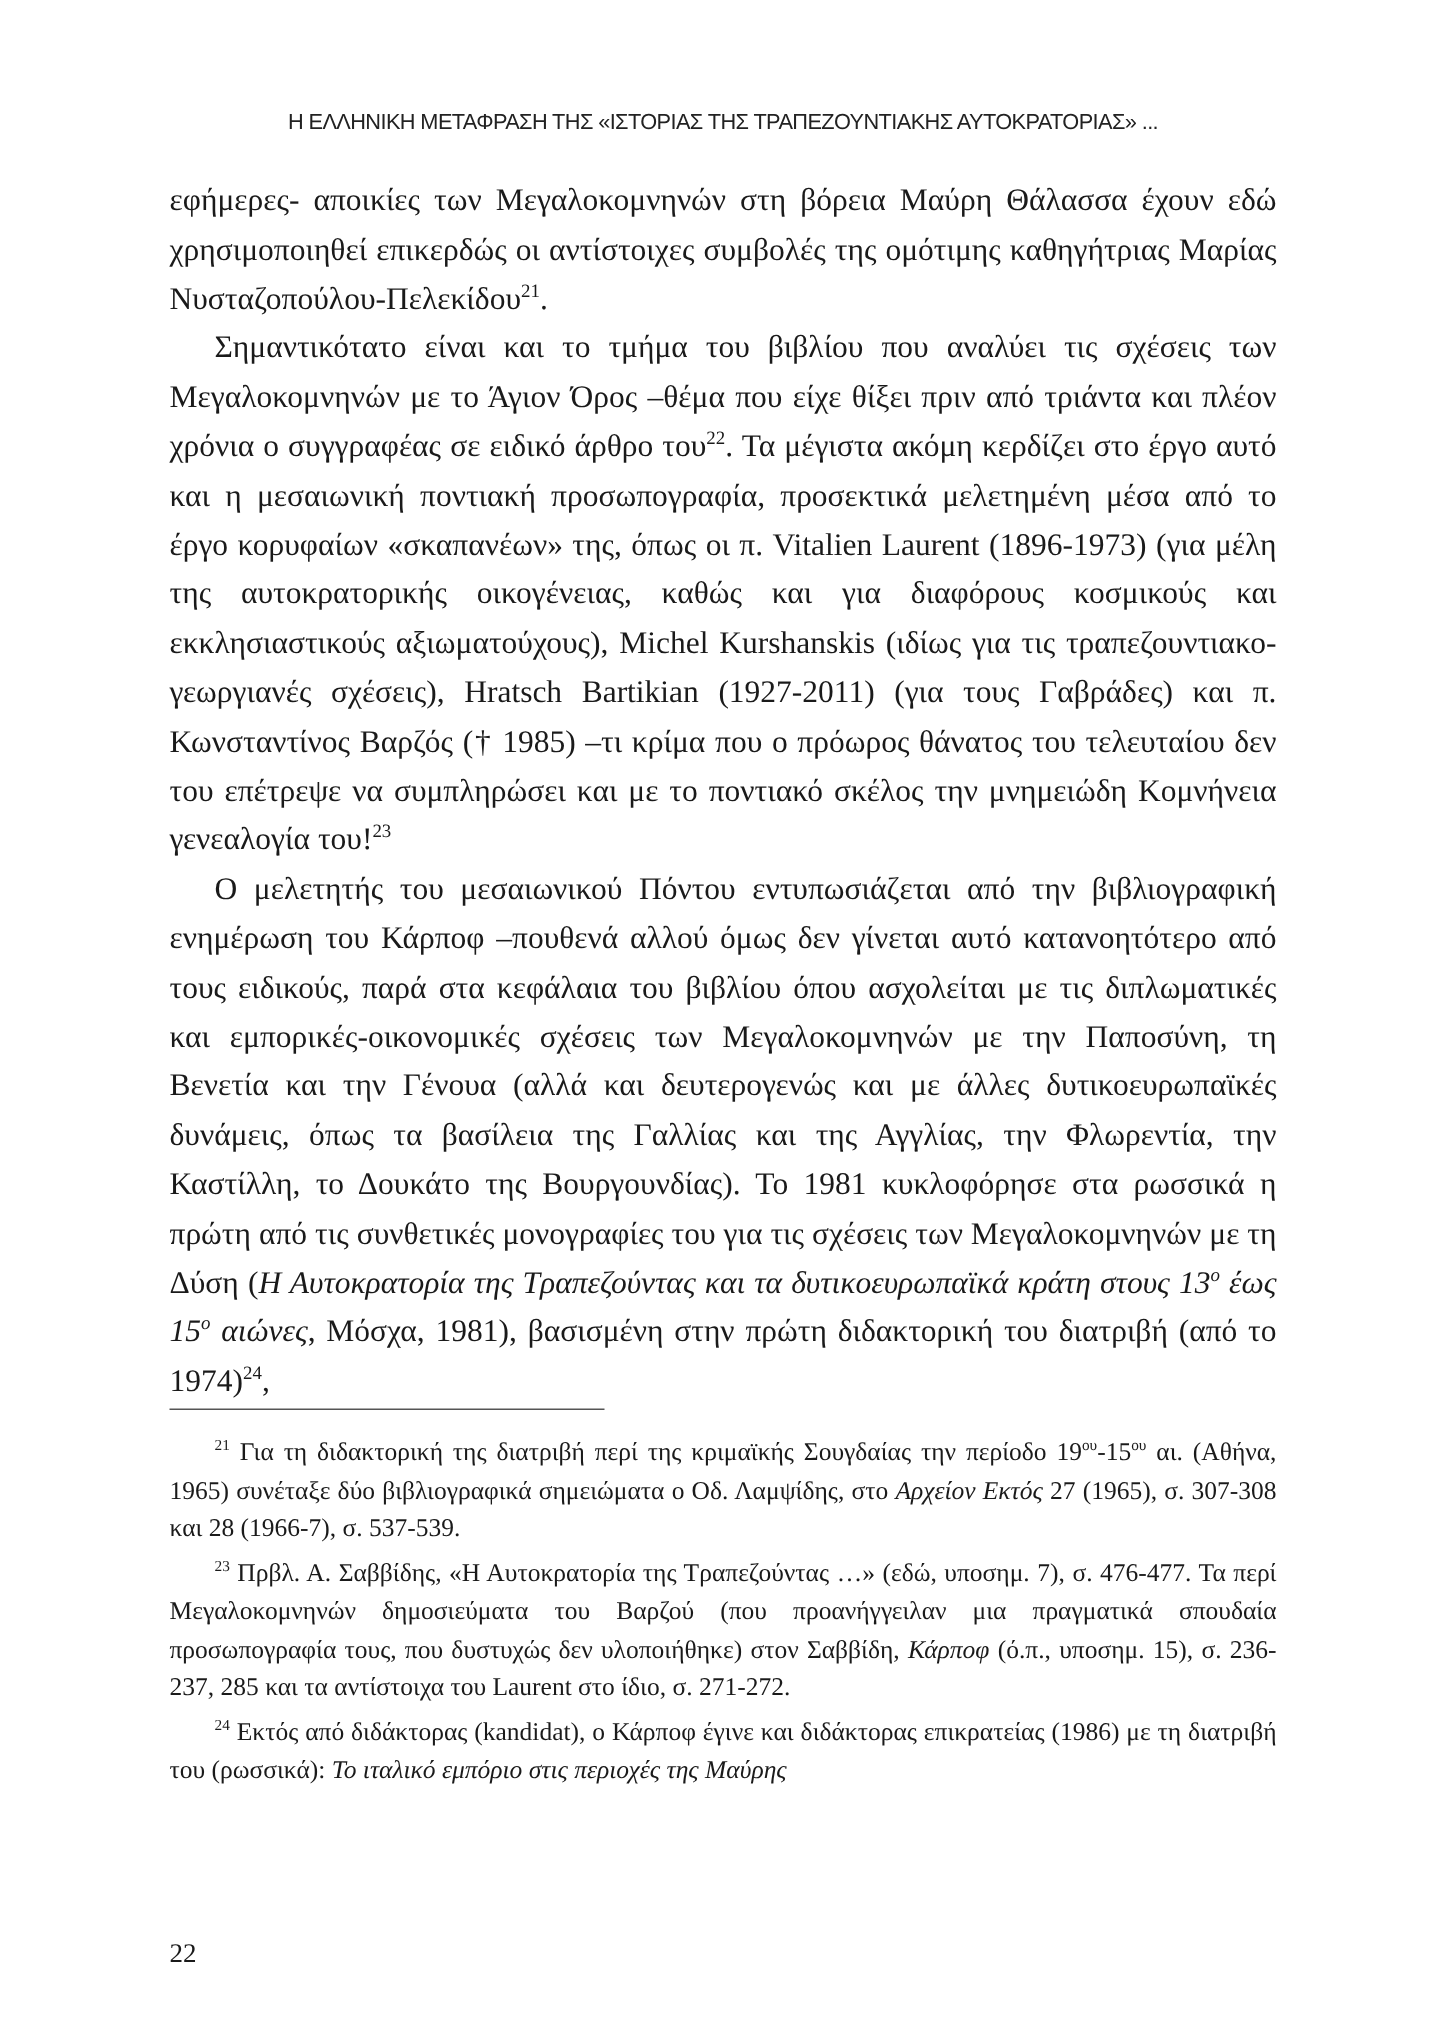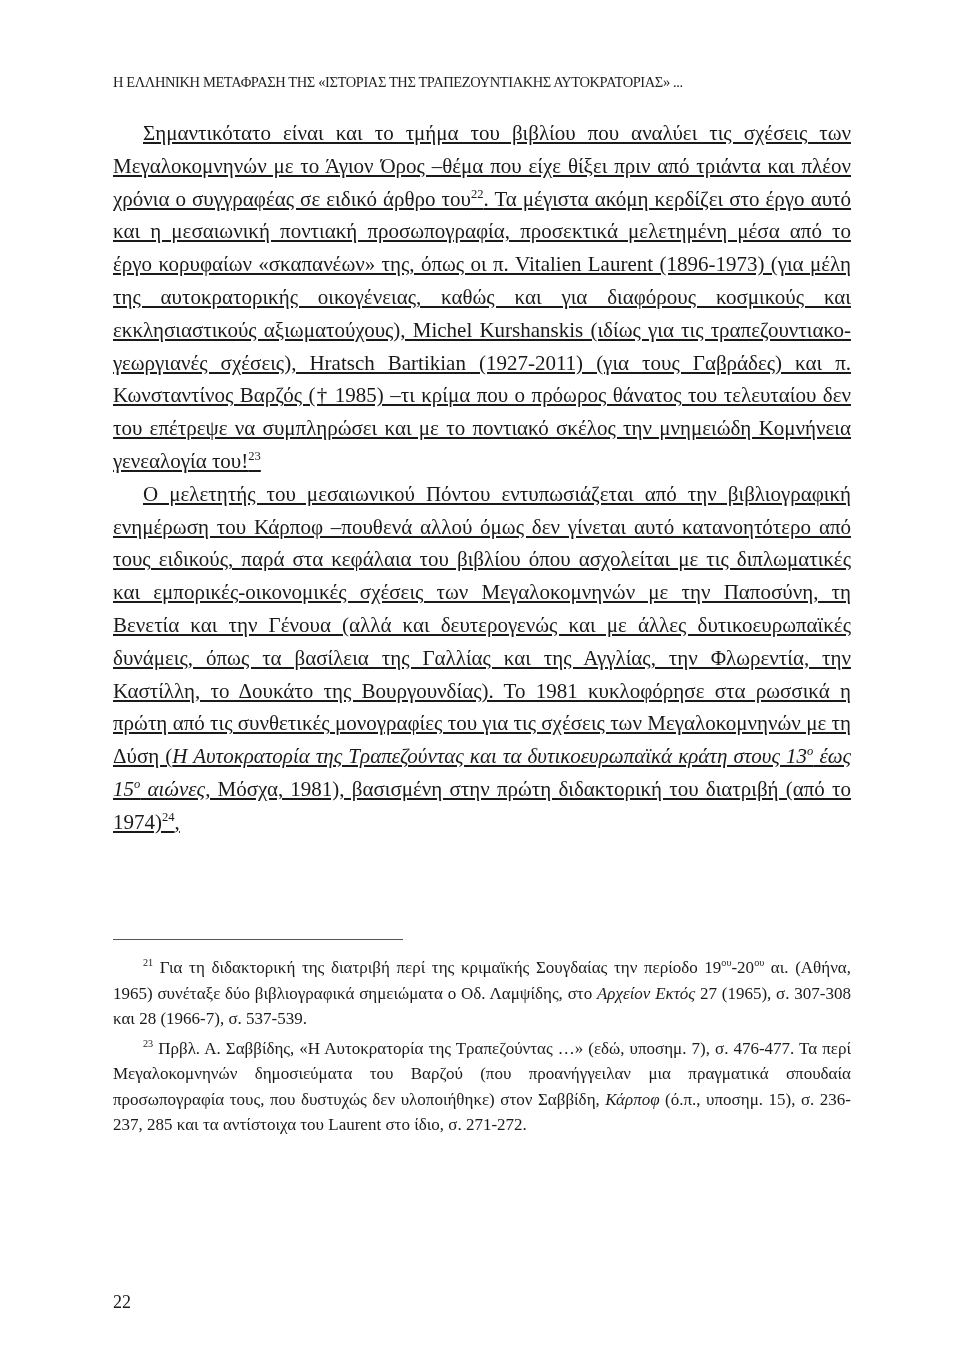--- a/index.html
+++ b/index.html
@@ -1,29 +1,29 @@
 <!DOCTYPE html>
 <html><head>
   <meta charset="utf-8">
   <style>
     html, body { margin: 0; padding: 0; background: #ffffff; }
     body { width: 964px; height: 1361px; position: relative; overflow: hidden; color: #1a1a1a; }
     .page { position: absolute; left: 113px; top: 0; width: 738px; }
     .running-head {
-      position: absolute; top: 74px; left: 0; width: 738px; 
-      font-family: Liberation Serif, serif; font-size: 14.5px; letter-spacing: -0.4px;
+      position: absolute; top: 74px; left: 0; width: 738px; text-align: center;
+      font-family: Liberation Sans, sans-serif; font-size: 14.5px; letter-spacing: -0.4px;
       color: #222;
     }
     .body-text {
       position: absolute; top: 117px; left: 0; width: 738px;
       font-family: "Liberation Serif", "DejaVu Serif", serif; font-size: 21px; line-height: 32.8px;
       text-align: justify; color: #1a1a1a;
     }
     .body-text p { margin: 0; text-indent: 0; }
-    .body-text p.indent { text-indent: 30px; text-decoration: underline; }
+    .body-text p.indent { text-indent: 30px; }
     sup { font-size: 0.6em; line-height: 0; vertical-align: super; }
     .rule { position: absolute; top: 939px; left: 0; width: 290px; height: 0; border-top: 1.5px solid #555; }
     .footnotes {
       position: absolute; top: 955px; left: 0; width: 738px;
       font-family: "Liberation Serif", "DejaVu Serif", serif; font-size: 17px; line-height: 25.5px;
       text-align: justify; color: #1a1a1a;
     }
     .footnotes p { margin: 0 0 4px 0; text-indent: 30px; }
     .folio {
       position: absolute; top: 1292px; left: 0;
@@ -31,30 +31,32 @@
     }
   </style>
 </head>
 <body>
 
 <div class="page">
 
   <div class="running-head">Η ΕΛΛΗΝΙΚΗ ΜΕΤΑΦΡΑΣΗ ΤΗΣ «ΙΣΤΟΡΙΑΣ ΤΗΣ ΤΡΑΠΕΖΟΥΝΤΙΑΚΗΣ ΑΥΤΟΚΡΑΤΟΡΙΑΣ» ...</div>
 
   <div class="body-text">
+    <p><span>εφήμερες- αποικίες των Μεγαλοκομνηνών στη βόρεια Μαύρη Θάλασσα έχουν εδώ χρησιμοποιηθεί επικερδώς οι αντίστοιχες συμβολές της ομότιμης καθηγήτριας Μαρίας Νυσταζοπούλου-Πελεκίδου</span><sup>21</sup><span>.</span></p>
 
     <p class="indent"><span>Σημαντικότατο είναι και το τμήμα του βιβλίου που αναλύει τις σχέσεις των Μεγαλοκομνηνών με το Άγιον Όρος –θέμα που είχε θίξει πριν από τριάντα και πλέον χρόνια ο συγγραφέας σε ειδικό άρθρο του</span><sup>22</sup><span>. Τα μέγιστα ακόμη κερδίζει στο έργο αυτό και η μεσαιωνική ποντιακή προσωπογραφία, προσεκτικά μελετημένη μέσα από το έργο κορυφαίων «σκαπανέων» της, όπως οι π. Vitalien Laurent (1896-1973) (για μέλη της αυτοκρατορικής οικογένειας, καθώς και για διαφόρους κοσμικούς και εκκλησιαστικούς αξιωματούχους), Michel Kurshanskis (ιδίως για τις τραπεζουντιακο-γεωργιανές σχέσεις), Hratsch Bartikian (1927-2011) (για τους Γαβράδες) και π. Κωνσταντίνος Βαρζός († 1985) –τι κρίμα που ο πρόωρος θάνατος του τελευταίου δεν του επέτρεψε να συμπληρώσει και με το ποντιακό σκέλος την μνημειώδη Κομνήνεια γενεαλογία του!</span><sup>23</sup></p>
 
     <p class="indent"><span>Ο μελετητής του μεσαιωνικού Πόντου εντυπωσιάζεται από την βιβλιογραφική ενημέρωση του Κάρποφ –πουθενά αλλού όμως δεν γίνεται αυτό κατανοητότερο από τους ειδικούς, παρά στα κεφάλαια του βιβλίου όπου ασχολείται με τις διπλωματικές και εμπορικές-οικονομικές σχέσεις των Μεγαλοκομνηνών με την Παποσύνη, τη Βενετία και την Γένουα (αλλά και δευτερογενώς και με άλλες δυτικοευρωπαϊκές δυνάμεις, όπως τα βασίλεια της Γαλλίας και της Αγγλίας, την Φλωρεντία, την Καστίλλη, το Δουκάτο της Βουργουνδίας). Το 1981 κυκλοφόρησε στα ρωσσικά η πρώτη από τις συνθετικές μονογραφίες του για τις σχέσεις των Μεγαλοκομνηνών με τη Δύση (</span><i><span>Η Αυτοκρατορία της Τραπεζούντας και τα δυτικοευρωπαϊκά κράτη στους 13</span><sup>ο</sup><span> έως 15</span><sup>ο</sup><span> αιώνες</span></i><span>, Μόσχα, 1981), βασισμένη στην πρώτη διδακτορική του διατριβή (από το 1974)</span><sup>24</sup><span>,</span></p>
   </div>
 
   <div class="rule"></div>
 
   <div class="footnotes">
-    <p><sup>21</sup><span> Για τη διδακτορική της διατριβή περί της κριμαϊκής Σουγδαίας την περίοδο 19</span><sup>ου</sup><span>-20</span><sup>ου</sup><span> αι. (Αθήνα, 1965) συνέταξε δύο βιβλιογραφικά σημειώματα ο Οδ. Λαμψίδης, στο </span><i>Αρχείον Εκτός</i><span> 27 (1965), σ. 307-308 και 28 (1966-7), σ. 537-539.</span></p>
+    <p><sup>21</sup><span> Για τη διδακτορική της διατριβή περί της κριμαϊκής Σουγδαίας την περίοδο 19</span><sup>ου</sup><span>-15</span><sup>ου</sup><span> αι. (Αθήνα, 1965) συνέταξε δύο βιβλιογραφικά σημειώματα ο Οδ. Λαμψίδης, στο </span><i>Αρχείον Εκτός</i><span> 27 (1965), σ. 307-308 και 28 (1966-7), σ. 537-539.</span></p>
 
 
     <p><sup>23</sup><span> Πρβλ. Α. Σαββίδης, «Η Αυτοκρατορία της Τραπεζούντας …» (εδώ, υποσημ. 7), σ. 476-477. Τα περί Μεγαλοκομνηνών δημοσιεύματα του Βαρζού (που προανήγγειλαν μια πραγματικά σπουδαία προσωπογραφία τους, που δυστυχώς δεν υλοποιήθηκε) στον Σαββίδη, </span><i>Κάρποφ</i><span> (ό.π., υποσημ. 15), σ. 236-237, 285 και τα αντίστοιχα του Laurent στο ίδιο, σ. 271-272.</span></p>
 
+    <p><sup>24</sup><span> Εκτός από διδάκτορας (kandidat), ο Κάρποφ έγινε και διδάκτορας επικρατείας (1986) με τη διατριβή του (ρωσσικά): </span><i>Το ιταλικό εμπόριο στις περιοχές της Μαύρης</i></p>
   </div>
 
   <div class="folio">22</div>
 </div>
 
 </body></html>

